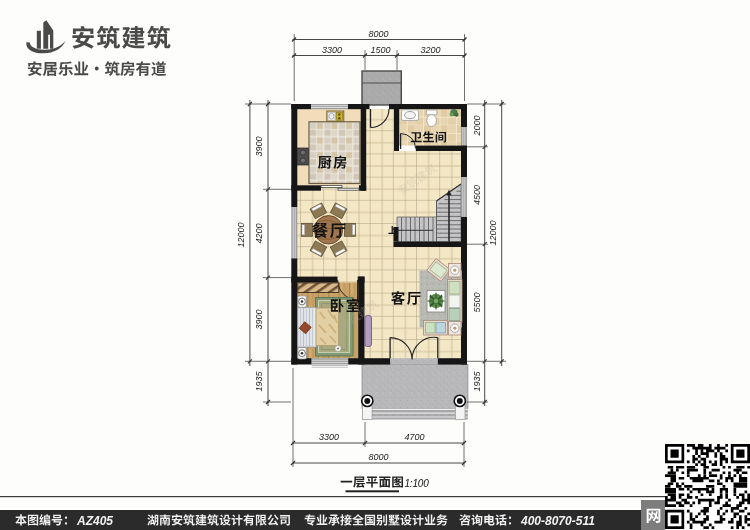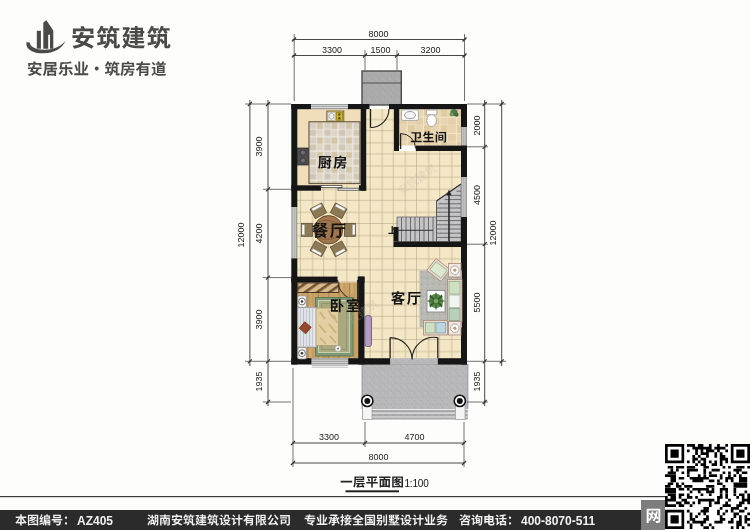--- a/index.html
+++ b/index.html
@@ -1,16 +1,16 @@
 <!DOCTYPE html>
 <html><head>
 <meta charset="utf-8">
 <style>
 html,body{margin:0;padding:0;background:#fff;}
-#page{position:relative;width:750px;height:530px;background:#fdfdfc;overflow:hidden;font-family:"Liberation Sans",sans-serif;}
+#page{position:relative;width:750px;height:530px;background:#fdfdfc;overflow:hidden;font-family:"Liberation Sans",sans-serif;font-style:italic;}
 svg text{font-family:"Liberation Sans",sans-serif;}
 .dim{font-size:9px;fill:#222;}
 </style>
 </head>
 <body>
 <div id="page">
 <svg width="750" height="530" viewBox="0 0 750 530" shape-rendering="auto">
 <defs>
 <pattern id="tile" width="23.2" height="23.2" patternUnits="userSpaceOnUse" x="301" y="108">
   <rect width="23.2" height="23.2" fill="#f3e7c6"></rect>

